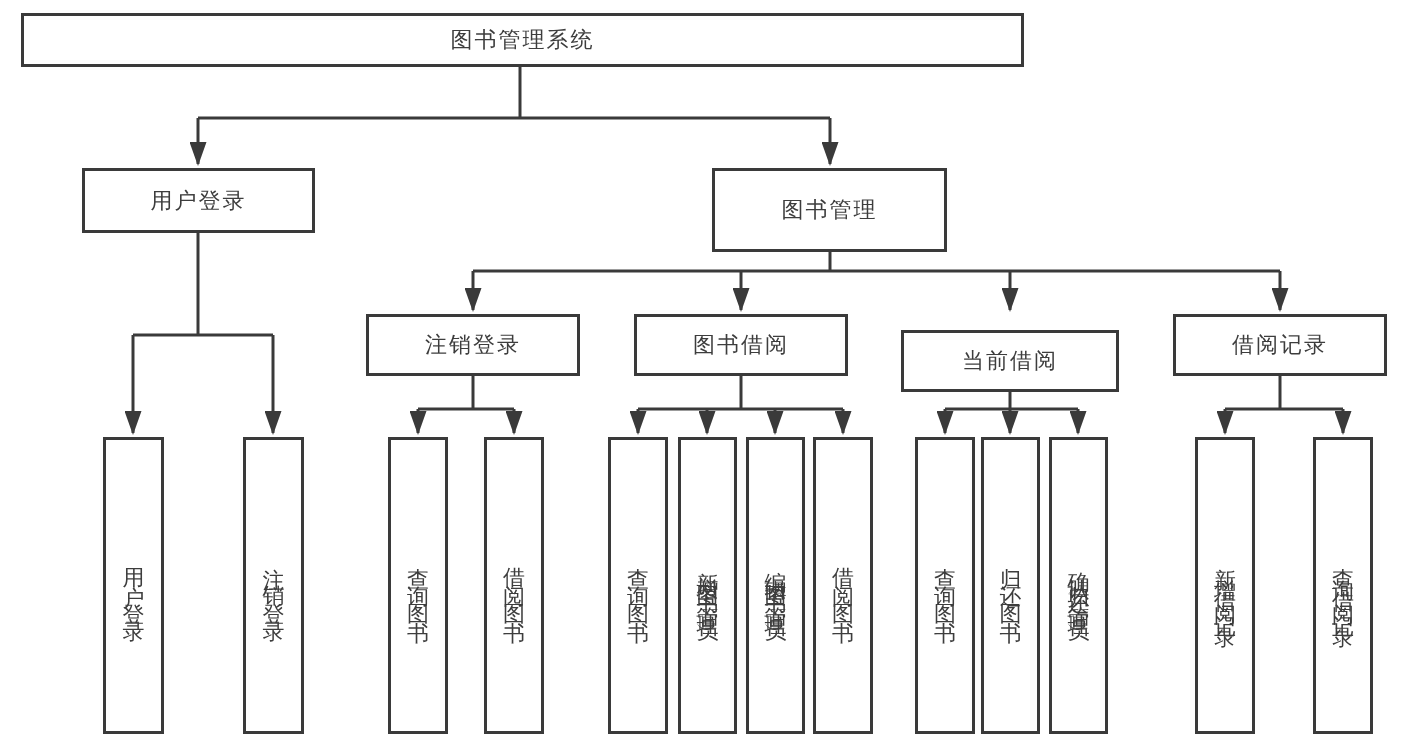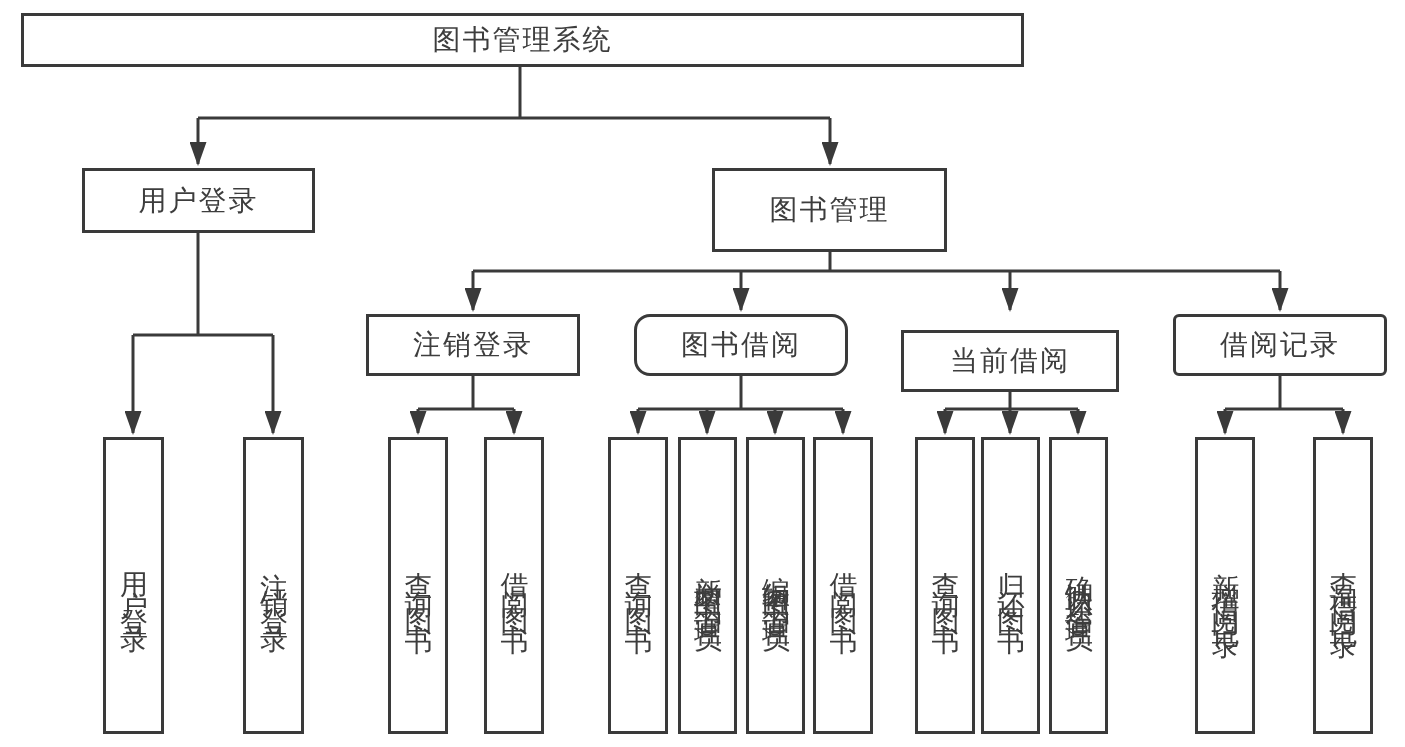--- a/index.html
+++ b/index.html
@@ -19,21 +19,21 @@
   }
   .connectors{position:absolute;left:0;top:0;width:1405px;height:747px;}
   .connectors path.cline{stroke:var(--line);stroke-width:3;fill:none;}
   .connectors .arrowhead{fill:var(--line);stroke:none;}
   .box{
     position:absolute;
     border:3px solid var(--line);
     background:var(--background);
     color:var(--text);
     display:flex;align-items:center;justify-content:center;
-    font-size:28px;
+    font-size:22px;
     letter-spacing:2px;
   }
   .hbox{text-align:center;}
   .vbox{display:flex;align-items:center;justify-content:center;}
   .vtext{
     writing-mode:vertical-rl;
     text-orientation:mixed;
     white-space:nowrap;
     color:var(--text);
   }
@@ -109,27 +109,27 @@
   <div class="box hbox" style="left:82px;top:168px;width:233px;height:65px;">
     <span>用户登录</span>
   </div>
   <div class="box hbox" style="left:712px;top:168px;width:235px;height:84px;">
     <span>图书管理</span>
   </div>
 
   <div class="box hbox" style="left:366px;top:314px;width:214px;height:62px;">
     <span>注销登录</span>
   </div>
-  <div class="box hbox" style="left:634px;top:314px;width:214px;height:62px;border-radius:16px;">
+  <div class="box hbox" style="left:634px;top:314px;width:214px;height:62px;">
     <span>图书借阅</span>
   </div>
   <div class="box hbox" style="left:901px;top:330px;width:218px;height:62px;">
     <span>当前借阅</span>
   </div>
-  <div class="box hbox" style="left:1173px;top:314px;width:214px;height:62px;border-radius:6px;">
+  <div class="box hbox" style="left:1173px;top:314px;width:214px;height:62px;">
     <span>借阅记录</span>
   </div>
 
   <div class="box vbox" style="left:103px;top:437px;width:61px;height:297px;">
     <span class="vtext v-loose">用户登录</span>
   </div>
   <div class="box vbox" style="left:243px;top:437px;width:61px;height:297px;">
     <span class="vtext v-loose">注销登录</span>
   </div>
 

